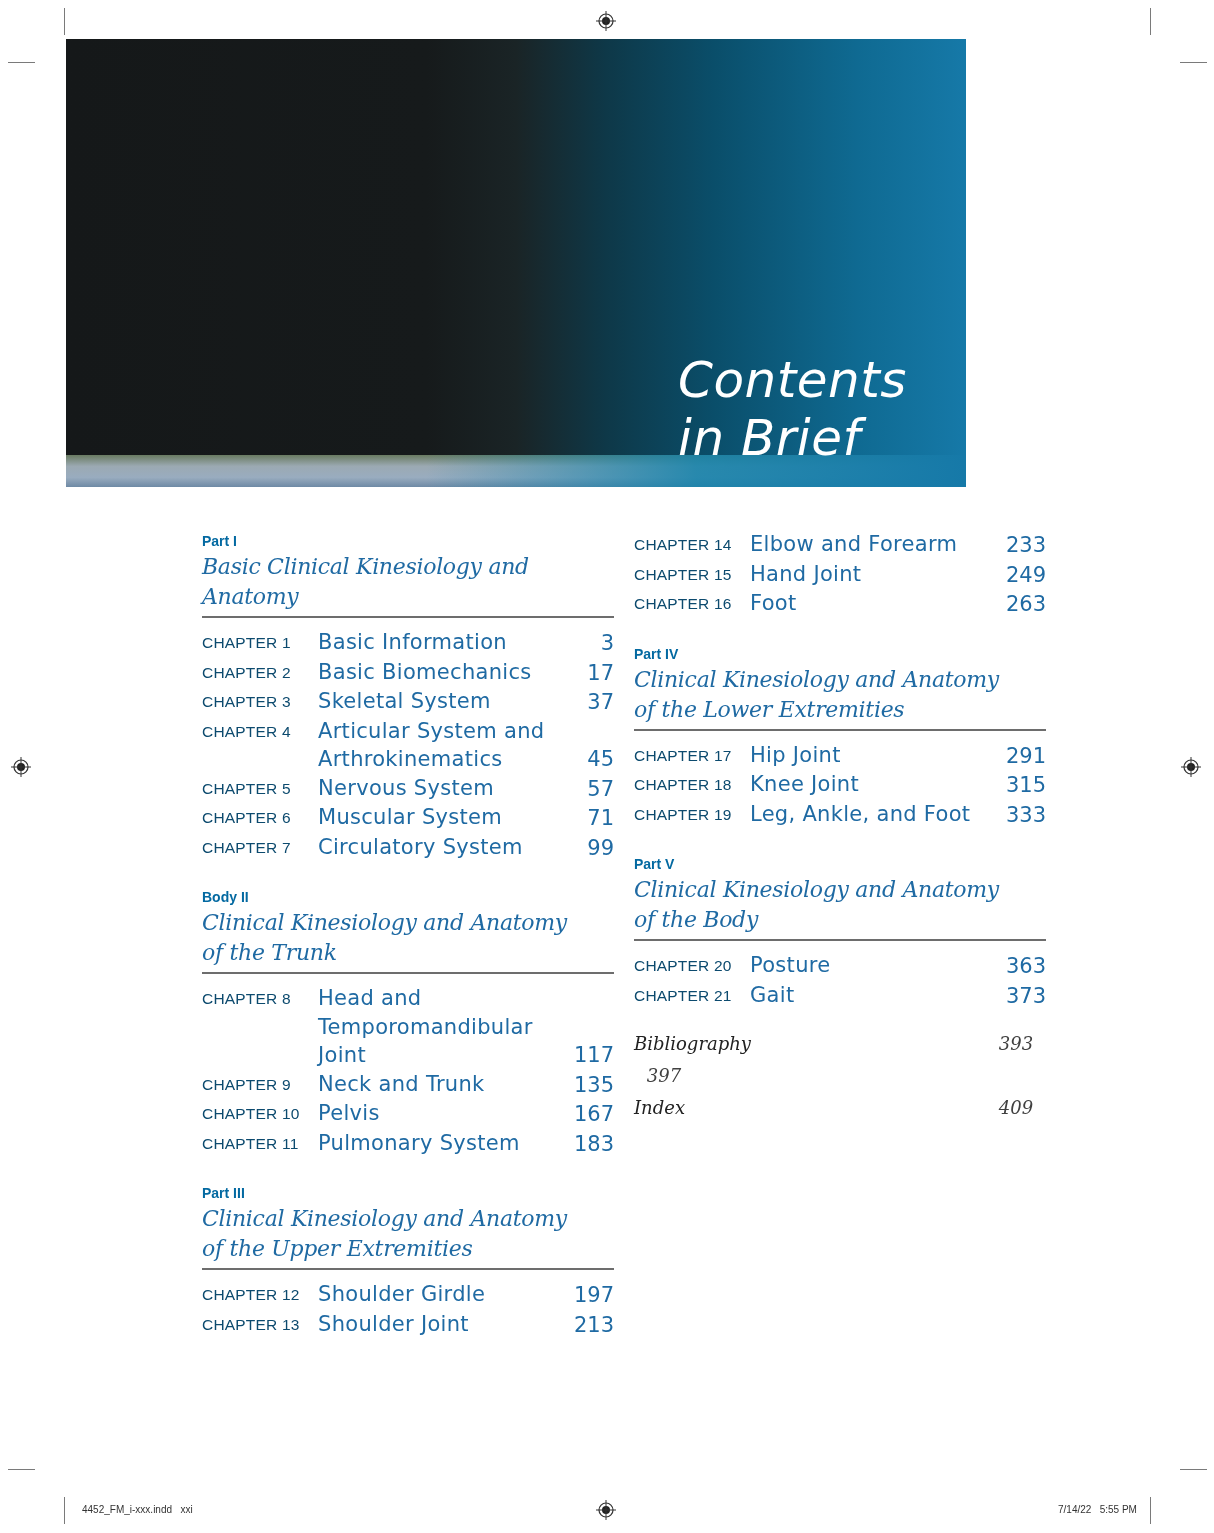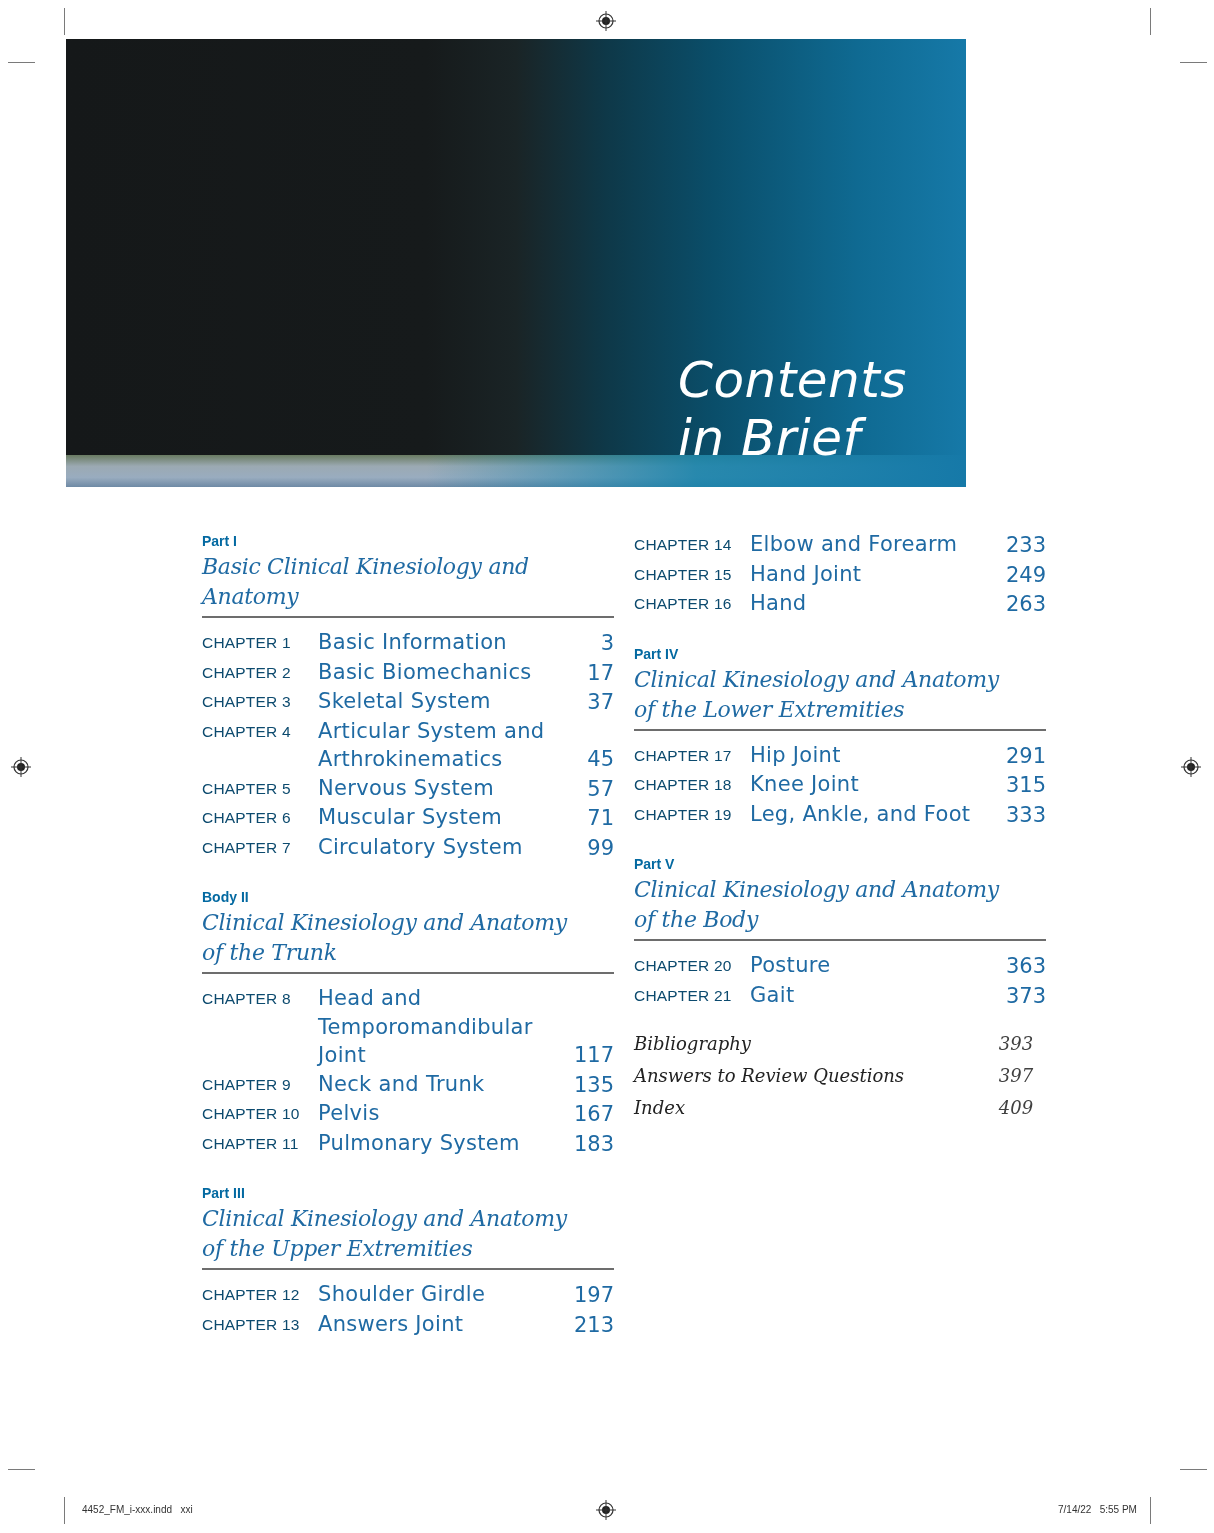--- a/index.html
+++ b/index.html
@@ -207,42 +207,42 @@
       <span>of the Upper Extremities</span>
     </div>
     <div class="rule"></div>
     <div class="chap">
       <span class="num">CHAPTER 12</span>
       <span class="name">Shoulder Girdle</span>
       <span class="page">197</span>
     </div>
     <div class="chap">
       <span class="num">CHAPTER 13</span>
-      <span class="name">Answers Joint</span>
+      <span class="name">Shoulder Joint</span>
       <span class="page">213</span>
     </div>
   </section>
 </div>
 
 <div class="col right">
 
   <section class="part" style="margin-bottom:24px;">
     <div class="chap">
       <span class="num">CHAPTER 14</span>
       <span class="name">Elbow and Forearm</span>
       <span class="page">233</span>
     </div>
     <div class="chap">
       <span class="num">CHAPTER 15</span>
       <span class="name">Hand Joint</span>
       <span class="page">249</span>
     </div>
     <div class="chap">
       <span class="num">CHAPTER 16</span>
-      <span class="name">Hand</span>
+      <span class="name">Foot</span>
       <span class="page">263</span>
     </div>
   </section>
 
   <section class="part" style="margin-bottom:24px;">
     <div class="part-label">Part IV</div>
     <div class="part-title">
       <span>Clinical Kinesiology and Anatomy</span><br>
       <span>of the Lower Extremities</span>
     </div>
@@ -282,21 +282,20 @@
       <span class="page">373</span>
     </div>
   </section>
 
   <section>
     <div class="matter">
       <span class="name">Bibliography</span>
       <span class="page">393</span>
     </div>
     <div class="matter">
-      <span class="name">Answers to Review Questions</span>
       <span class="page">397</span>
     </div>
     <div class="matter">
       <span class="name">Index</span>
       <span class="page">409</span>
     </div>
   </section>
 </div>
 
 <div class="slug" style="left:82px; top:1504px; white-space:pre;">4452_FM_i-xxx.indd   xxi</div>

